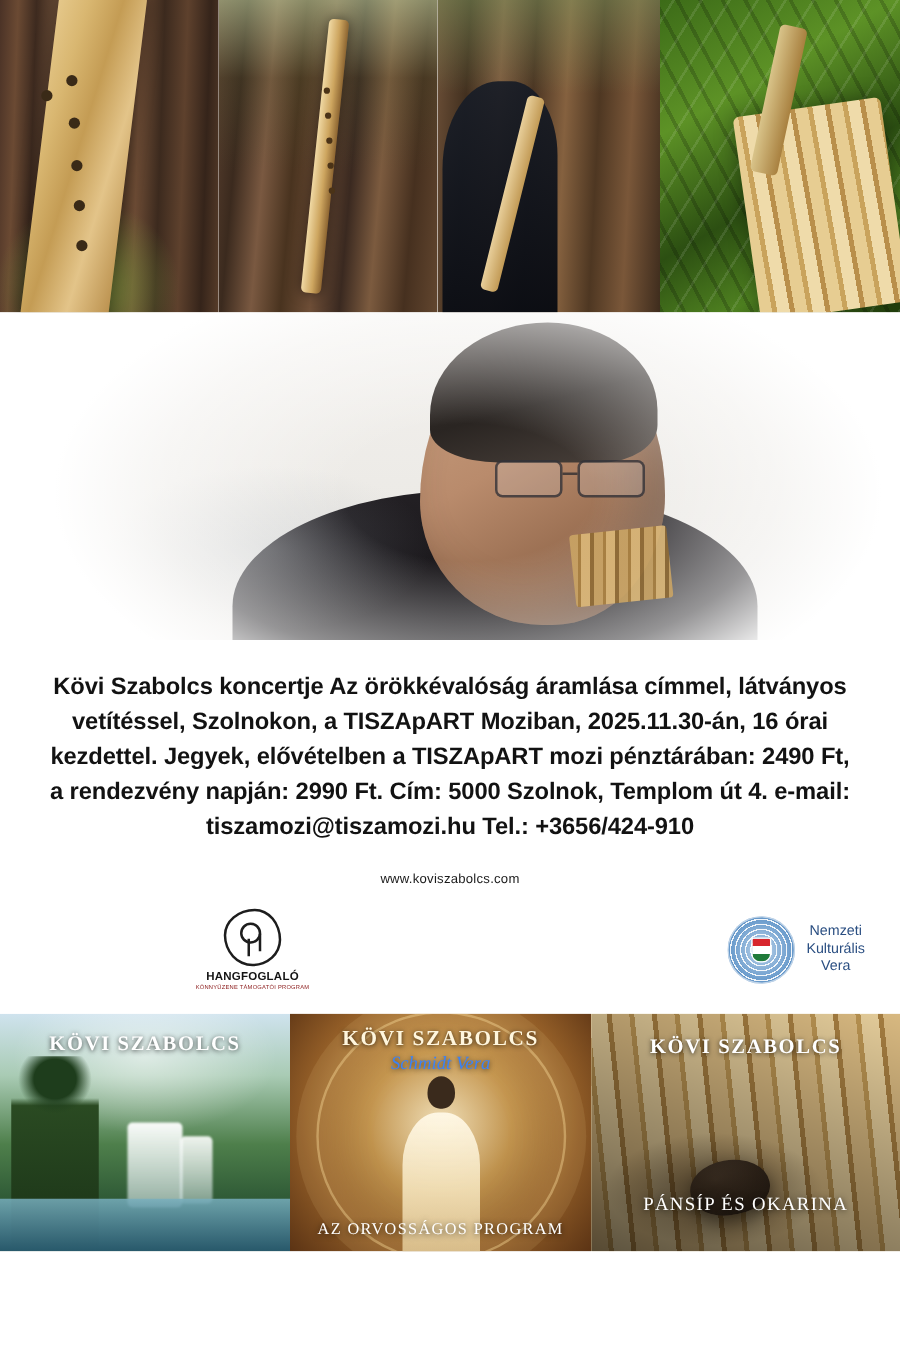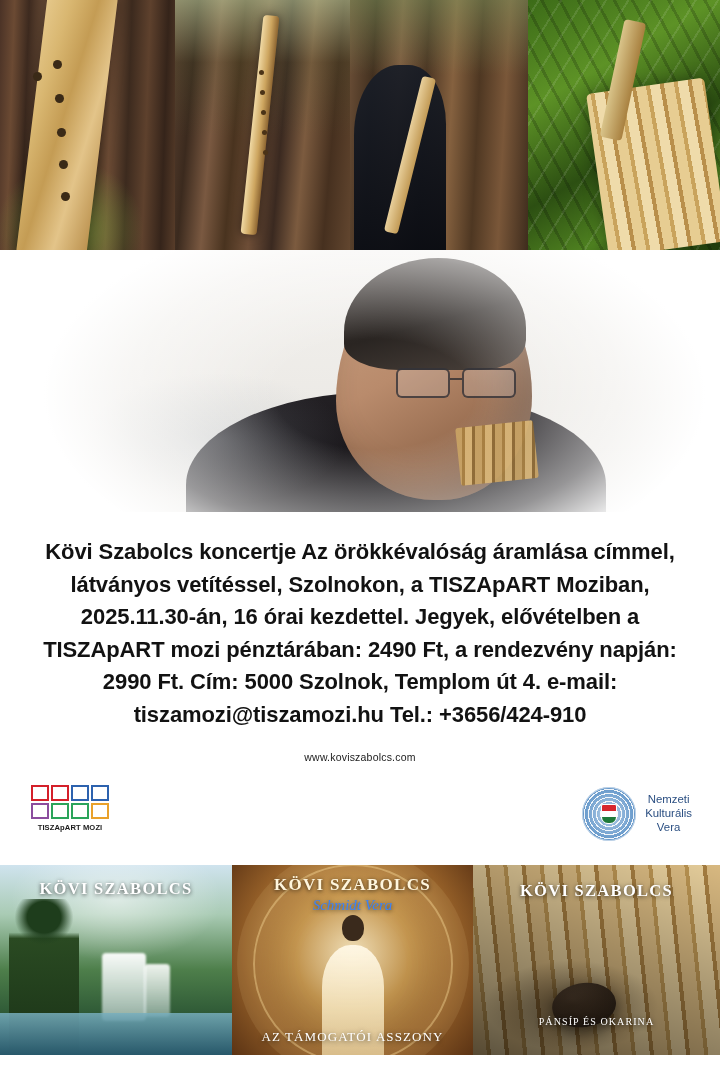--- a/index.html
+++ b/index.html
@@ -231,21 +231,21 @@
     z-index: 5;
     opacity: 0.9;
   }
 
   
   .text-block {
     padding: 24px 34px 8px 34px;
     text-align: center;
   }
   .main-text {
-    font-size: 22px;
+    font-size: 19px;
     font-weight: bold;
     line-height: 1.48;
     color: #121212;
     letter-spacing: -0.1px;
   }
   .website {
     margin-top: 20px;
     text-align: center;
     font-size: 10.5px;
     font-weight: normal;
@@ -508,21 +508,21 @@
     position: absolute;
     width: 100%;
     text-align: center;
     font-family: "Liberation Serif", serif;
     color: #ffffff;
     text-shadow: 0 1px 5px rgba(0,0,0,0.8);
     letter-spacing: 1.1px;
   }
   .al1-title { bottom: 12px; font-size: 12.4px; }
   .al2-title { bottom: 10px; font-size: 13px; }
-  .al3-title { bottom: 28px; font-size: 10px; }
+  .al3-title { bottom: 28px; font-size: 15px; }
 </style>
 </head>
 <body>
 
 <div class="poster">
 
   <div class="top-strip">
     <div class="strip-cell c1">
       <div class="ph1"></div>
     </div>
@@ -550,34 +550,26 @@
     <div class="hero-haze"></div>
   </div>
 
   <div class="text-block">
     <div class="main-text">Kövi Szabolcs koncertje Az örökkévalóság áramlása címmel, látványos vetítéssel, Szolnokon, a TISZApART Moziban, 2025.11.30-án, 16 órai kezdettel. Jegyek, elővételben a TISZApART mozi pénztárában: 2490 Ft, a rendezvény napján: 2990 Ft. Cím: 5000 Szolnok, Templom út 4. e-mail: tiszamozi@tiszamozi.hu Tel.: +3656/424-910</div>
     <div class="website">www.koviszabolcs.com</div>
   </div>
 
   <div class="logo-row">
 
-    <div class="logo-tiszapart">
-      <div class="tp-grid">
-        <div class="tp-cell tp-c1"></div>
-        <div class="tp-cell tp-c2"></div>
-        <div class="tp-cell tp-c3"></div>
-        <div class="tp-cell tp-c4"></div>
-        <div class="tp-cell tp-c5"></div>
-        <div class="tp-cell tp-c6"></div>
-        <div class="tp-cell tp-c7"></div>
-        <div class="tp-cell tp-c8"></div>
-      </div>
-      <div class="tp-label">TISZApART MOZI</div>
-    </div>
-
+
+    <div class="logo-hang">
+      <div class="hf-mark"></div>
+      <div class="hf-name">HANGFOGLALÓ</div>
+      <div class="hf-sub">KÖNNYŰZENE TÁMOGATÓI PROGRAM</div>
+    </div>
 
     <div class="logo-nka">
       <div class="nka-disc"></div>
       <div class="nka-text">
         <div>Nemzeti</div>
         <div>Kulturális</div>
         <div>Vera</div>
       </div>
     </div>
 
@@ -594,21 +586,21 @@
       <div class="al-artist al1-artist">KÖVI SZABOLCS</div>
     </div>
 
     <div class="album a2">
       <div class="al2-bg"></div>
       <div class="al2-ring"></div>
       <div class="al2-fig"></div>
       <div class="al2-head"></div>
       <div class="al-artist al2-artist">KÖVI SZABOLCS</div>
       <div class="al2-artist2">Schmidt Vera</div>
-      <div class="al-title al2-title">AZ TÁMOGATÓI ASSZONY</div>
+      <div class="al-title al2-title">AZ ORVOSSÁGOS PROGRAM</div>
     </div>
 
     <div class="album a3">
       <div class="al3-bg"></div>
       <div class="al3-okarina"></div>
       <div class="al3-shadow"></div>
       <div class="al-artist al3-artist">KÖVI SZABOLCS</div>
       <div class="al-title al3-title">PÁNSÍP ÉS OKARINA</div>
     </div>
 

